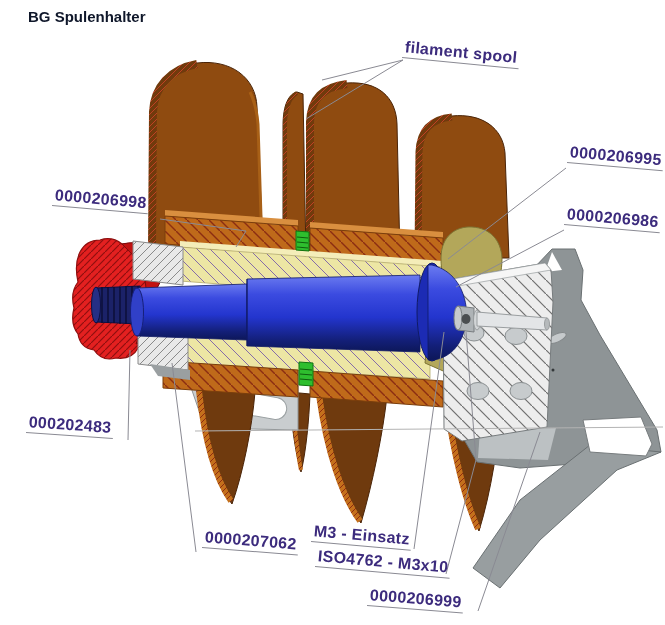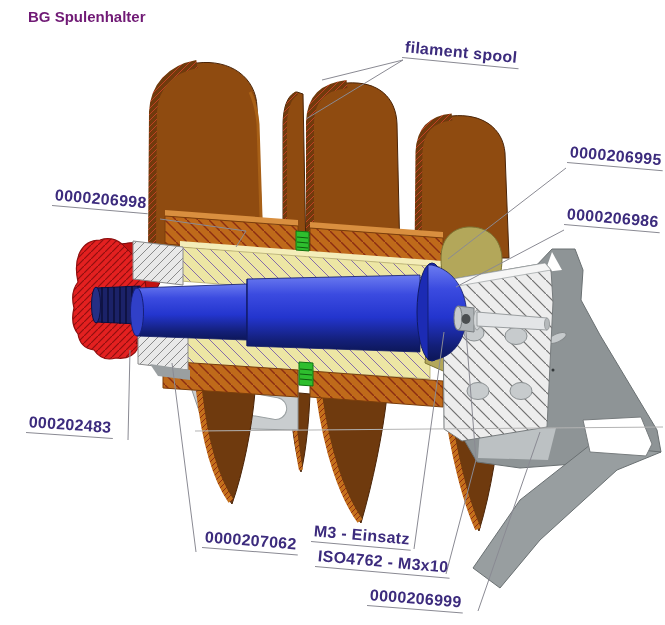--- a/index.html
+++ b/index.html
@@ -1,19 +1,19 @@
 <!DOCTYPE html>
 <html><head>
 <meta charset="utf-8">
 <style>
   html,body{margin:0;padding:0;background:#ffffff;}
   #stage{position:relative;width:665px;height:625px;background:#ffffff;overflow:hidden;
          font-family:"Liberation Sans", sans-serif;}
   #cad-svg{position:absolute;left:0;top:0;}
-  .title{position:absolute;left:28px;top:8px;font-size:15px;font-weight:bold;color:#701a75;
+  .title{position:absolute;left:28px;top:8px;font-size:15px;font-weight:bold;color:#0f172a;
          font-family:"Liberation Sans", sans-serif;}
   .lbl{position:absolute;font-size:16px;font-weight:600;color:#3C2B7D;letter-spacing:.3px;
        white-space:nowrap;border-bottom:1.2px solid #8a8a93;padding:0 2px 1px 2px;
        transform-origin:0 100%;font-family:"Liberation Sans", sans-serif;}
 </style>
 </head>
 <body>
 
 <div id="stage">
 

